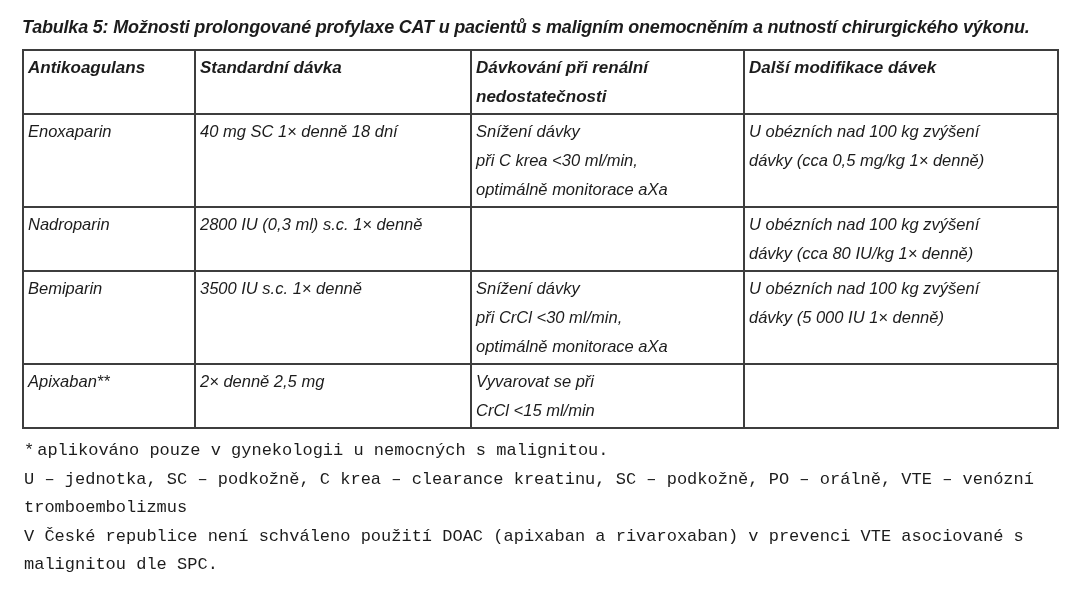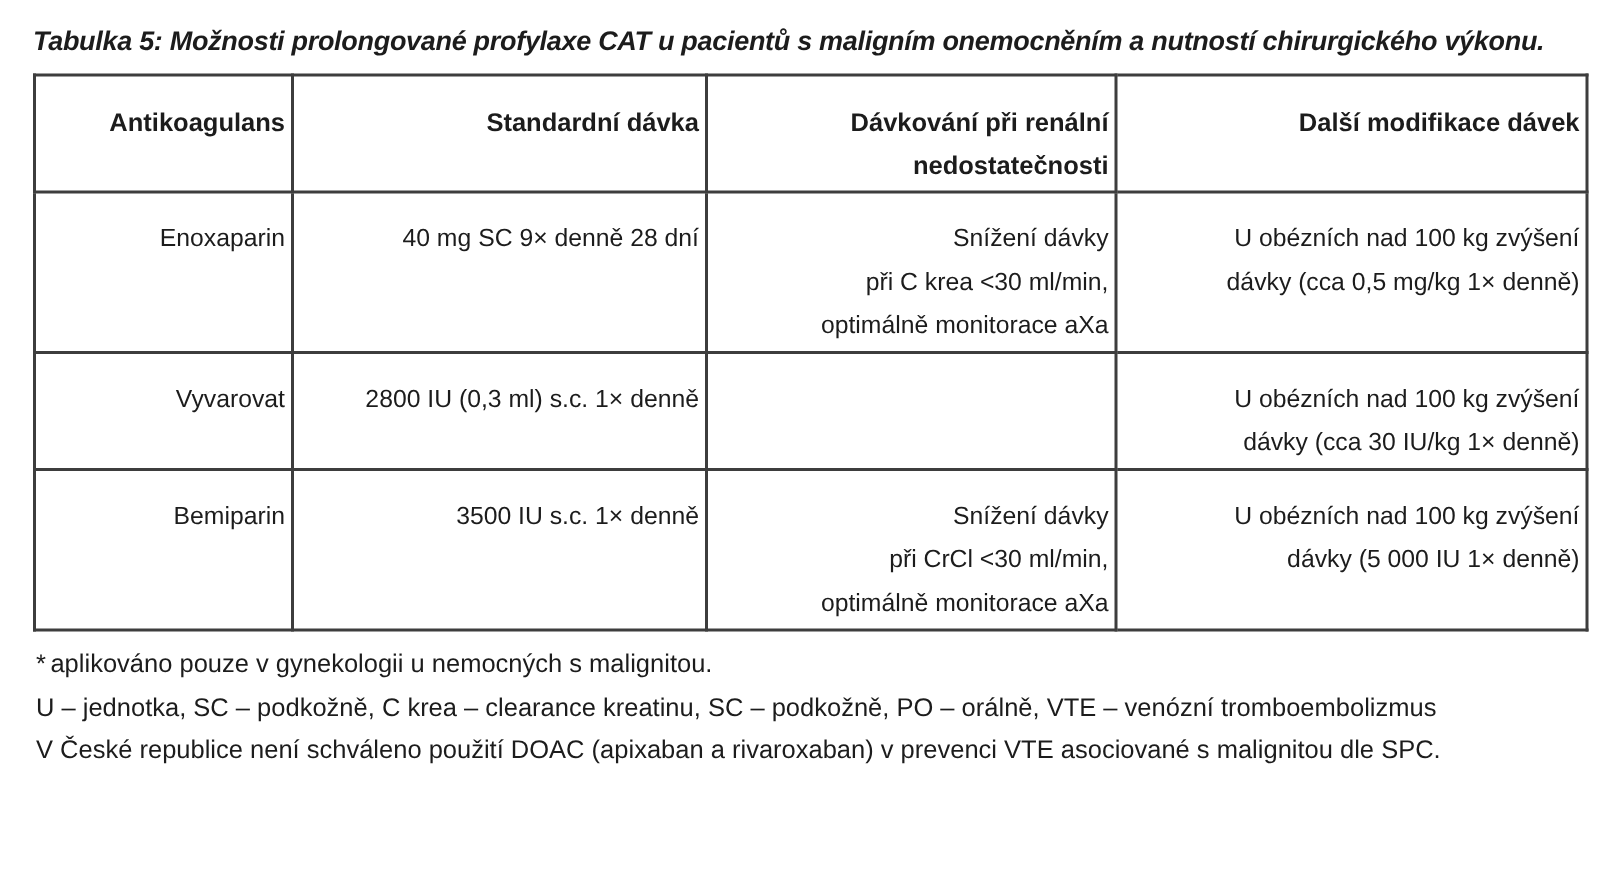--- a/index.html
+++ b/index.html
@@ -27,38 +27,40 @@
     width: 1035px;
     table-layout: fixed;
   }
   table.prophylaxis col.c1 { width: 172px; }
   table.prophylaxis col.c2 { width: 276px; }
   table.prophylaxis col.c3 { width: 273px; }
   table.prophylaxis col.c4 { width: 314px; }
 
   table.prophylaxis th, table.prophylaxis td {
     border: 2px solid #3d3d3d;
-    text-align: right;
+    text-align: left;
     vertical-align: top;
-    padding: 16px 4px 2px 4px;
+    padding: 2px 4px 2px 4px;
     font-size: 16.5px;
     line-height: 29px;
+    font-style: italic;
   }
   table.prophylaxis th { font-weight: bold; font-size: 17px; }
 
   table.prophylaxis thead tr      { height: 62px; }
   table.prophylaxis tbody tr:nth-child(1) { height: 93px; }
   table.prophylaxis tbody tr:nth-child(2) { height: 63px; }
   table.prophylaxis tbody tr:nth-child(3) { height: 90px; margin-top: 25px; }
   table.prophylaxis tbody tr:nth-child(4) { height: 63px; }
 
   .footnotes { margin: 8px 2px 0 10px; }
   .footnotes p {
     font-size: 17px;
     line-height: 28.5px;
+    font-family: Liberation Mono, monospace;
   }
   .fn-marker { margin-right: 3px; }
   .fn-marker.sup {
     vertical-align: super;
     font-size: 12px;
     margin-right: 4px;
   }
 </style>
 </head>
 <body>
@@ -90,62 +92,75 @@
             <div>Další modifikace dávek</div>
           </th>
         </tr>
     </thead>
     <tbody id="table-body">
         <tr>
           <td>
             <div>Enoxaparin</div>
           </td>
           <td>
-            <div>40 mg SC 9× denně 28 dní</div>
+            <div>40 mg SC 1× denně 18 dní</div>
           </td>
           <td>
             <div>Snížení dávky</div>
             <div>při C krea &lt;30 ml/min,</div>
             <div>optimálně monitorace aXa</div>
           </td>
           <td>
             <div>U obézních nad 100 kg zvýšení</div>
             <div>dávky (cca 0,5 mg/kg 1× denně)</div>
           </td>
         </tr>
         <tr>
           <td>
-            <div>Vyvarovat</div>
+            <div>Nadroparin</div>
           </td>
           <td>
             <div>2800 IU (0,3 ml) s.c. 1× denně</div>
           </td>
           <td></td>
           <td>
             <div>U obézních nad 100 kg zvýšení</div>
-            <div>dávky (cca 30 IU/kg 1× denně)</div>
+            <div>dávky (cca 80 IU/kg 1× denně)</div>
           </td>
         </tr>
         <tr>
           <td>
             <div>Bemiparin</div>
           </td>
           <td>
             <div>3500 IU s.c. 1× denně</div>
           </td>
           <td>
             <div>Snížení dávky</div>
             <div>při CrCl &lt;30 ml/min,</div>
             <div>optimálně monitorace aXa</div>
           </td>
           <td>
             <div>U obézních nad 100 kg zvýšení</div>
             <div>dávky (5 000 IU 1× denně)</div>
           </td>
         </tr>
+        <tr>
+          <td>
+            <div>Apixaban**</div>
+          </td>
+          <td>
+            <div>2× denně 2,5 mg</div>
+          </td>
+          <td>
+            <div>Vyvarovat se při</div>
+            <div>CrCl &lt;15 ml/min</div>
+          </td>
+          <td></td>
+        </tr>
       </tbody>
   </table>
 
   <div class="footnotes">
     <p>
       <span class="fn-marker">*</span><span>aplikováno pouze v gynekologii u nemocných s malignitou.</span>
     </p>
     <p>
       <span>U – jednotka, SC – podkožně, C krea – clearance kreatinu, SC – podkožně, PO – orálně, VTE – venózní tromboembolizmus</span>
     </p>

